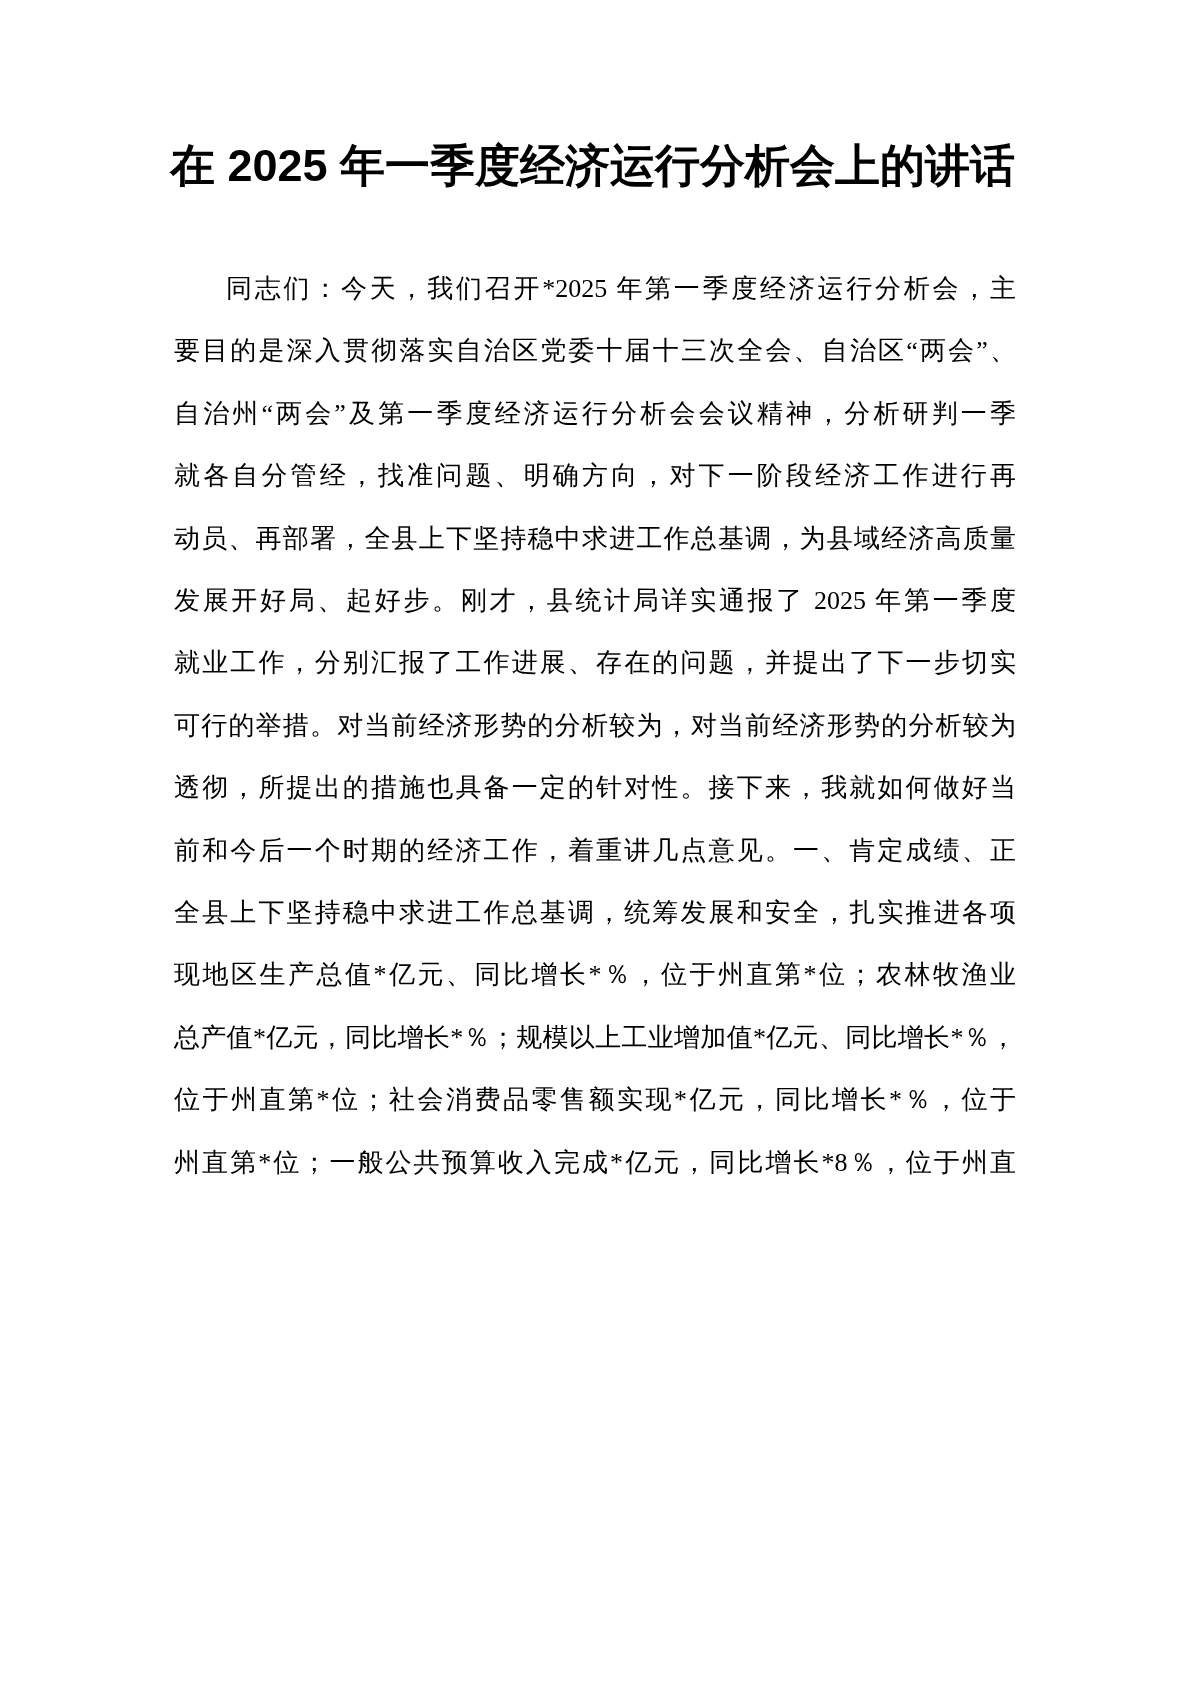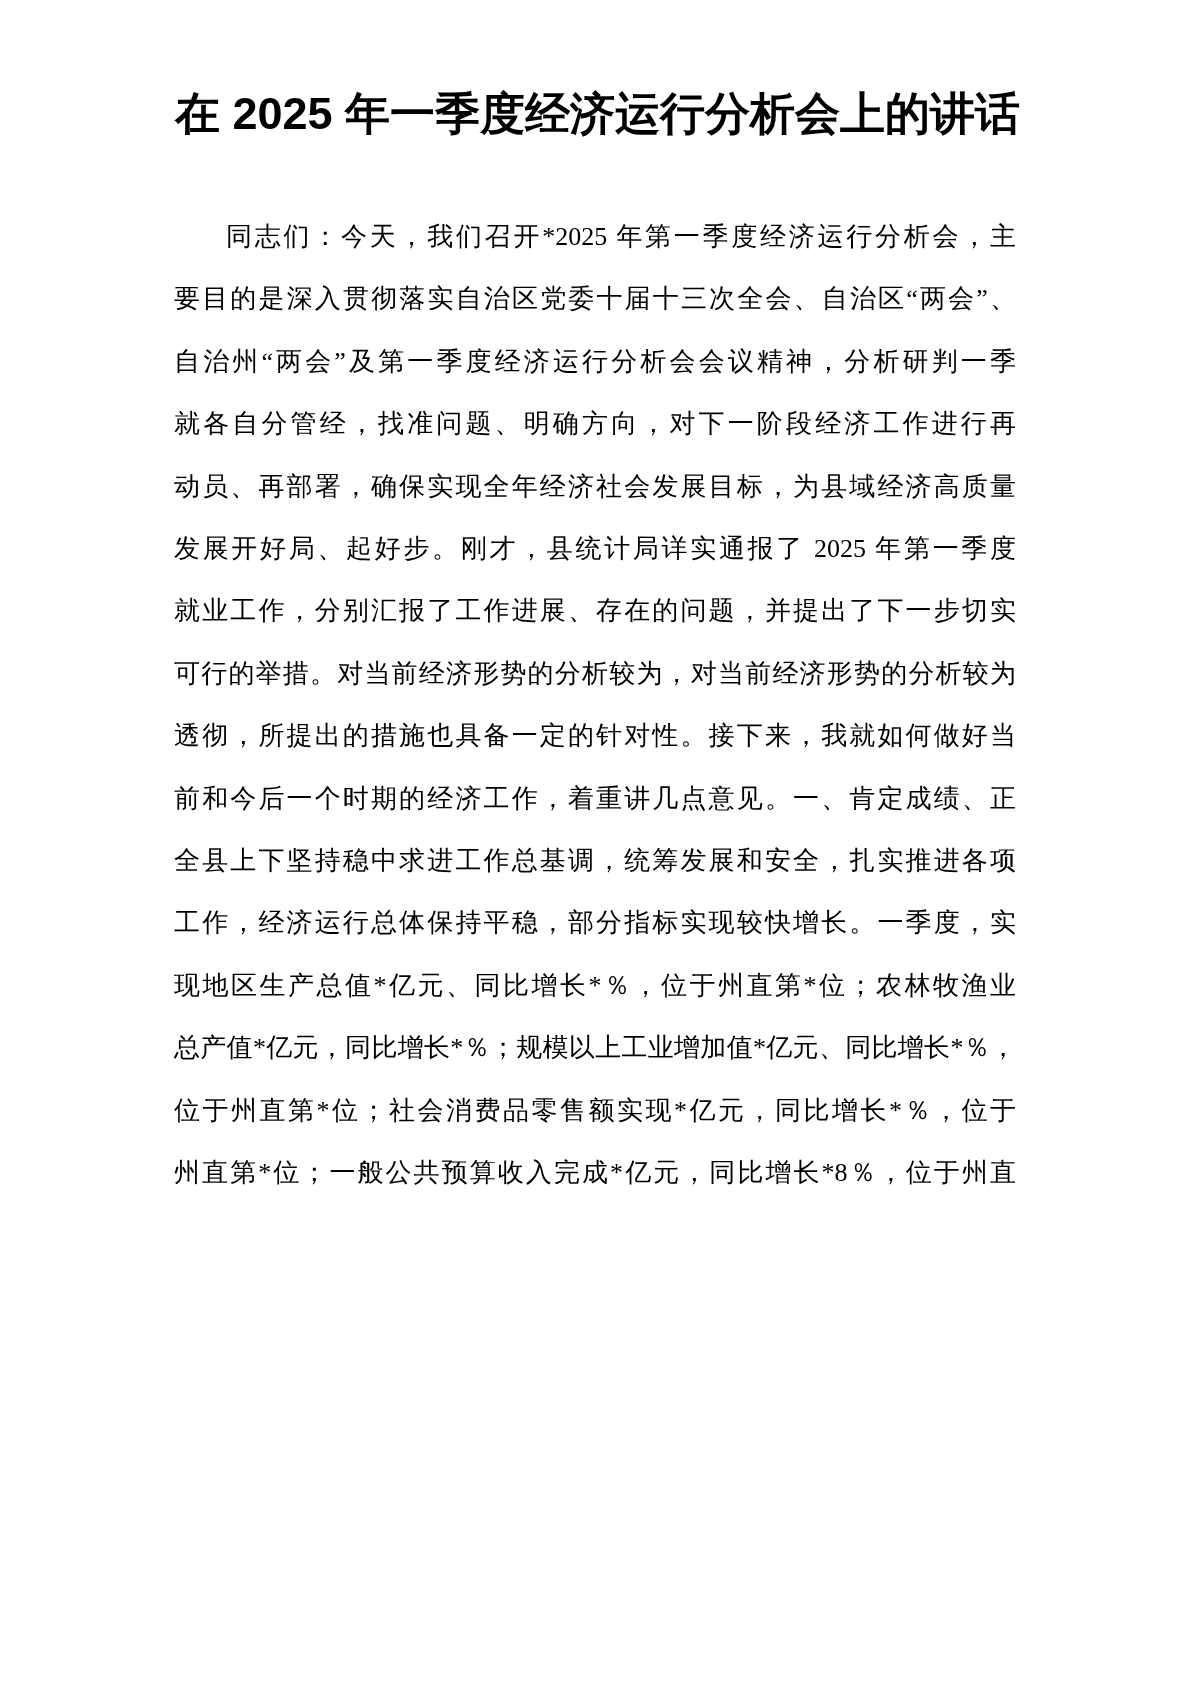--- a/index.html
+++ b/index.html
@@ -10,22 +10,22 @@
   .page {
     position: relative;
     width: 1190px;
     height: 1683px;
     background: #ffffff;
     color: #000000;
     overflow: hidden;
   }
   .title {
     margin: 0;
-    padding: 66px 170px 0 170px;
-    text-align: right;
+    padding: 118px 170px 0 170px;
+    text-align: left;
     font-family: "Liberation Sans", "DejaVu Sans", sans-serif;
     font-weight: 700;
     font-size: 45px;
     line-height: 96px;
     white-space: nowrap;
   }
   .doc-body {
     margin: 44px 174px 0 174px;
     font-family: "Liberation Serif", "DejaVu Serif", serif;
     font-size: 26px;
@@ -44,26 +44,25 @@
 </head>
 <body>
 
 <div class="page">
   <h1 class="title">在 2025 年一季度经济运行分析会上的讲话</h1>
   <div class="doc-body">
       <div class="line first">同志们：今天，我们召开*2025 年第一季度经济运行分析会，主</div>
       <div class="line">要目的是深入贯彻落实自治区党委十届十三次全会、自治区“两会”、</div>
       <div class="line">自治州“两会”及第一季度经济运行分析会会议精神，分析研判一季</div>
       <div class="line">就各自分管经，找准问题、明确方向，对下一阶段经济工作进行再</div>
-      <div class="line">动员、再部署，确保实现全年经济社会发展目标，为县域经济高质量</div>
+      <div class="line">动员、再部署，全县上下坚持稳中求进工作总基调，为县域经济高质量</div>
       <div class="line">发展开好局、起好步。刚才，县统计局详实通报了 2025 年第一季度</div>
       <div class="line">就业工作，分别汇报了工作进展、存在的问题，并提出了下一步切实</div>
       <div class="line">可行的举措。对当前经济形势的分析较为，对当前经济形势的分析较为</div>
       <div class="line">透彻，所提出的措施也具备一定的针对性。接下来，我就如何做好当</div>
       <div class="line">前和今后一个时期的经济工作，着重讲几点意见。一、肯定成绩、正</div>
       <div class="line">全县上下坚持稳中求进工作总基调，统筹发展和安全，扎实推进各项</div>
-      <div class="line">工作，经济运行总体保持平稳，部分指标实现较快增长。一季度，实</div>
       <div class="line">现地区生产总值*亿元、同比增长*％，位于州直第*位；农林牧渔业</div>
       <div class="line">总产值*亿元，同比增长*％；规模以上工业增加值*亿元、同比增长*％，</div>
       <div class="line">位于州直第*位；社会消费品零售额实现*亿元，同比增长*％，位于</div>
       <div class="line">州直第*位；一般公共预算收入完成*亿元，同比增长*8％，位于州直</div>
     </div>
 </div>
 
 </body></html>

